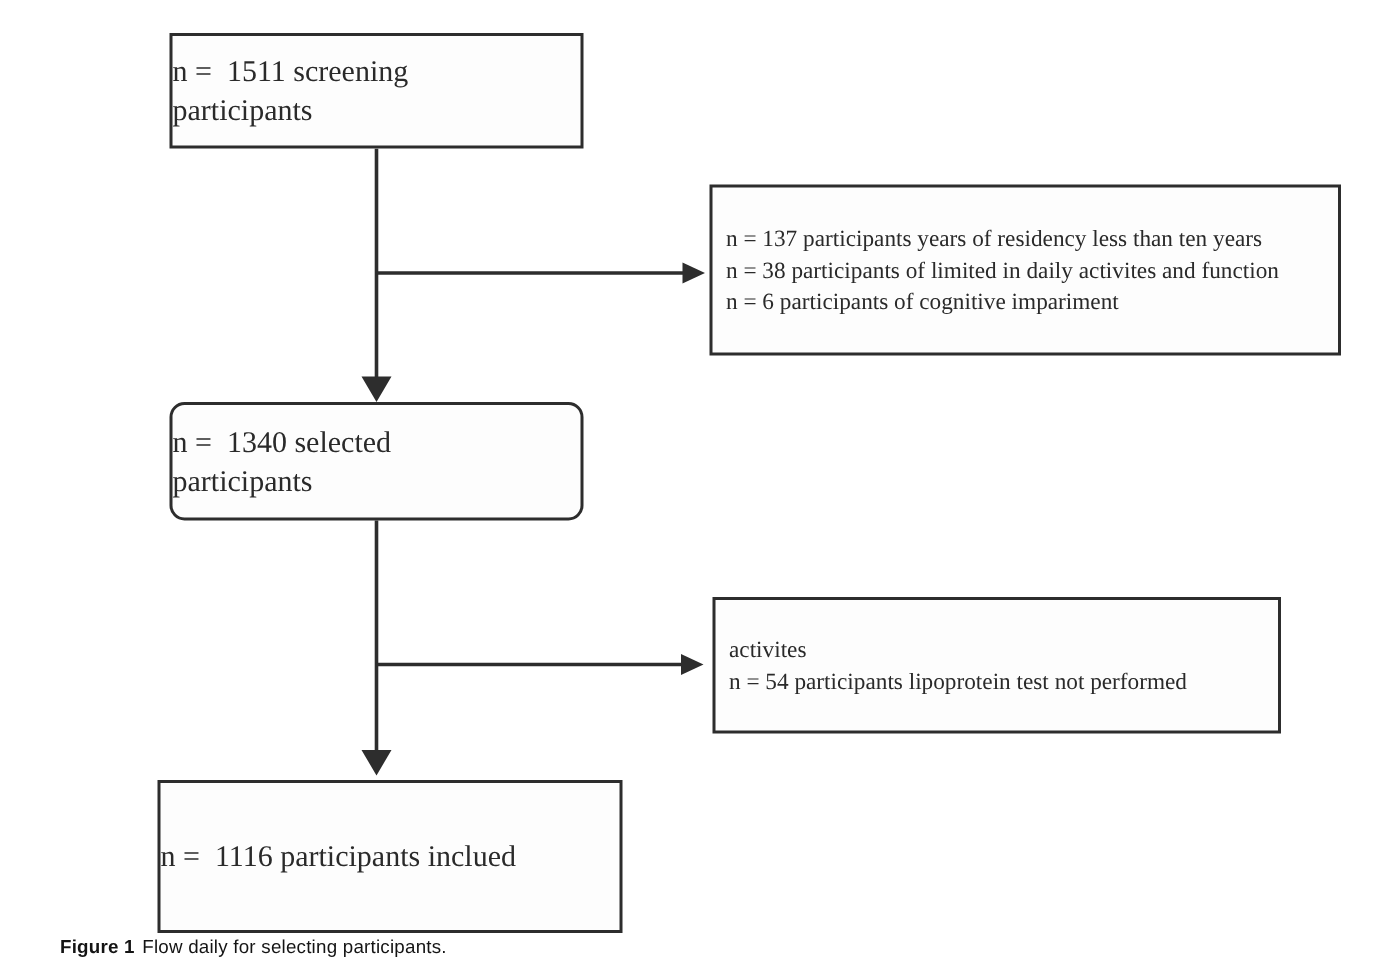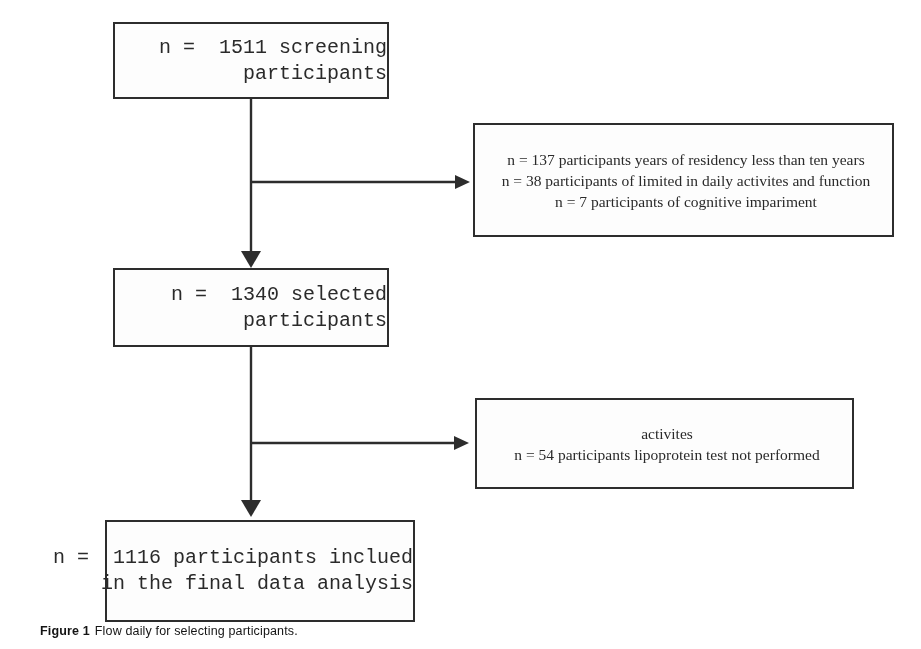--- a/index.html
+++ b/index.html
@@ -27,42 +27,41 @@
   .box {
     position: absolute;
     box-sizing: border-box;
     border: 2px solid #2d2d2d;
     background: #fdfdfd;
     display: flex;
     flex-direction: column;
     justify-content: center;
   }
   .box.center {
-    align-items: flex-end;
+    align-items: flex-start;
     text-align: center;
-    font-family: Liberation Mono, monospace;
   }
   .box.left {
-    align-items: center;
+    align-items: flex-start;
     text-align: left;
     padding-left: 9px;
     padding-right: 4px;
   }
   .line-lg {
     font-size: 20px;
     line-height: 26px;
     white-space: pre;
   }
   .line-sm {
     font-size: 15.5px;
     line-height: 21px;
     white-space: pre;
   }
   #box-screening { left: 113px; top: 22px;  width: 276px; height: 77px; }
-  #box-selected  { left: 113px; top: 268px; width: 276px; height: 79px; }
+  #box-selected  { left: 113px; top: 268px; width: 276px; height: 79px; border-radius: 10px; }
   #box-final     { left: 105px; top: 520px; width: 310px; height: 102px; }
   #box-excl1     { left: 473px; top: 123px; width: 421px; height: 114px; }
   #box-excl2     { left: 475px; top: 398px; width: 379px; height: 91px; }
   .caption {
     position: absolute;
     left: 10px;
     top: 624px;
     font-family: "Liberation Sans", sans-serif;
     font-size: 12.5px;
     color: #141414;
@@ -96,35 +95,34 @@
   </svg>
 
   <div class="box center" id="box-screening">
     <div class="line-lg">n =  1511 screening</div>
     <div class="line-lg">participants</div>
   </div>
 
   <div class="box left" id="box-excl1">
     <div class="line-sm">n = 137 participants years of residency less than ten years</div>
     <div class="line-sm">n = 38 participants of limited in daily activites and function</div>
-    <div class="line-sm">n = 7 participants of cognitive impariment</div>
+    <div class="line-sm">n = 6 participants of cognitive impariment</div>
   </div>
 
   <div class="box center" id="box-selected">
     <div class="line-lg">n =  1340 selected</div>
     <div class="line-lg">participants</div>
   </div>
 
   <div class="box left" id="box-excl2">
     <div class="line-sm">activites</div>
     <div class="line-sm">n = 54 participants lipoprotein test not performed</div>
   </div>
 
   <div class="box center" id="box-final">
     <div class="line-lg">n =  1116 participants inclued</div>
-    <div class="line-lg">in the final data analysis</div>
   </div>
 
   <div class="caption">
     <span class="cap-label">Figure 1</span><span>Flow daily for selecting participants.</span>
   </div>
 
 </div>
 
 </body></html>

